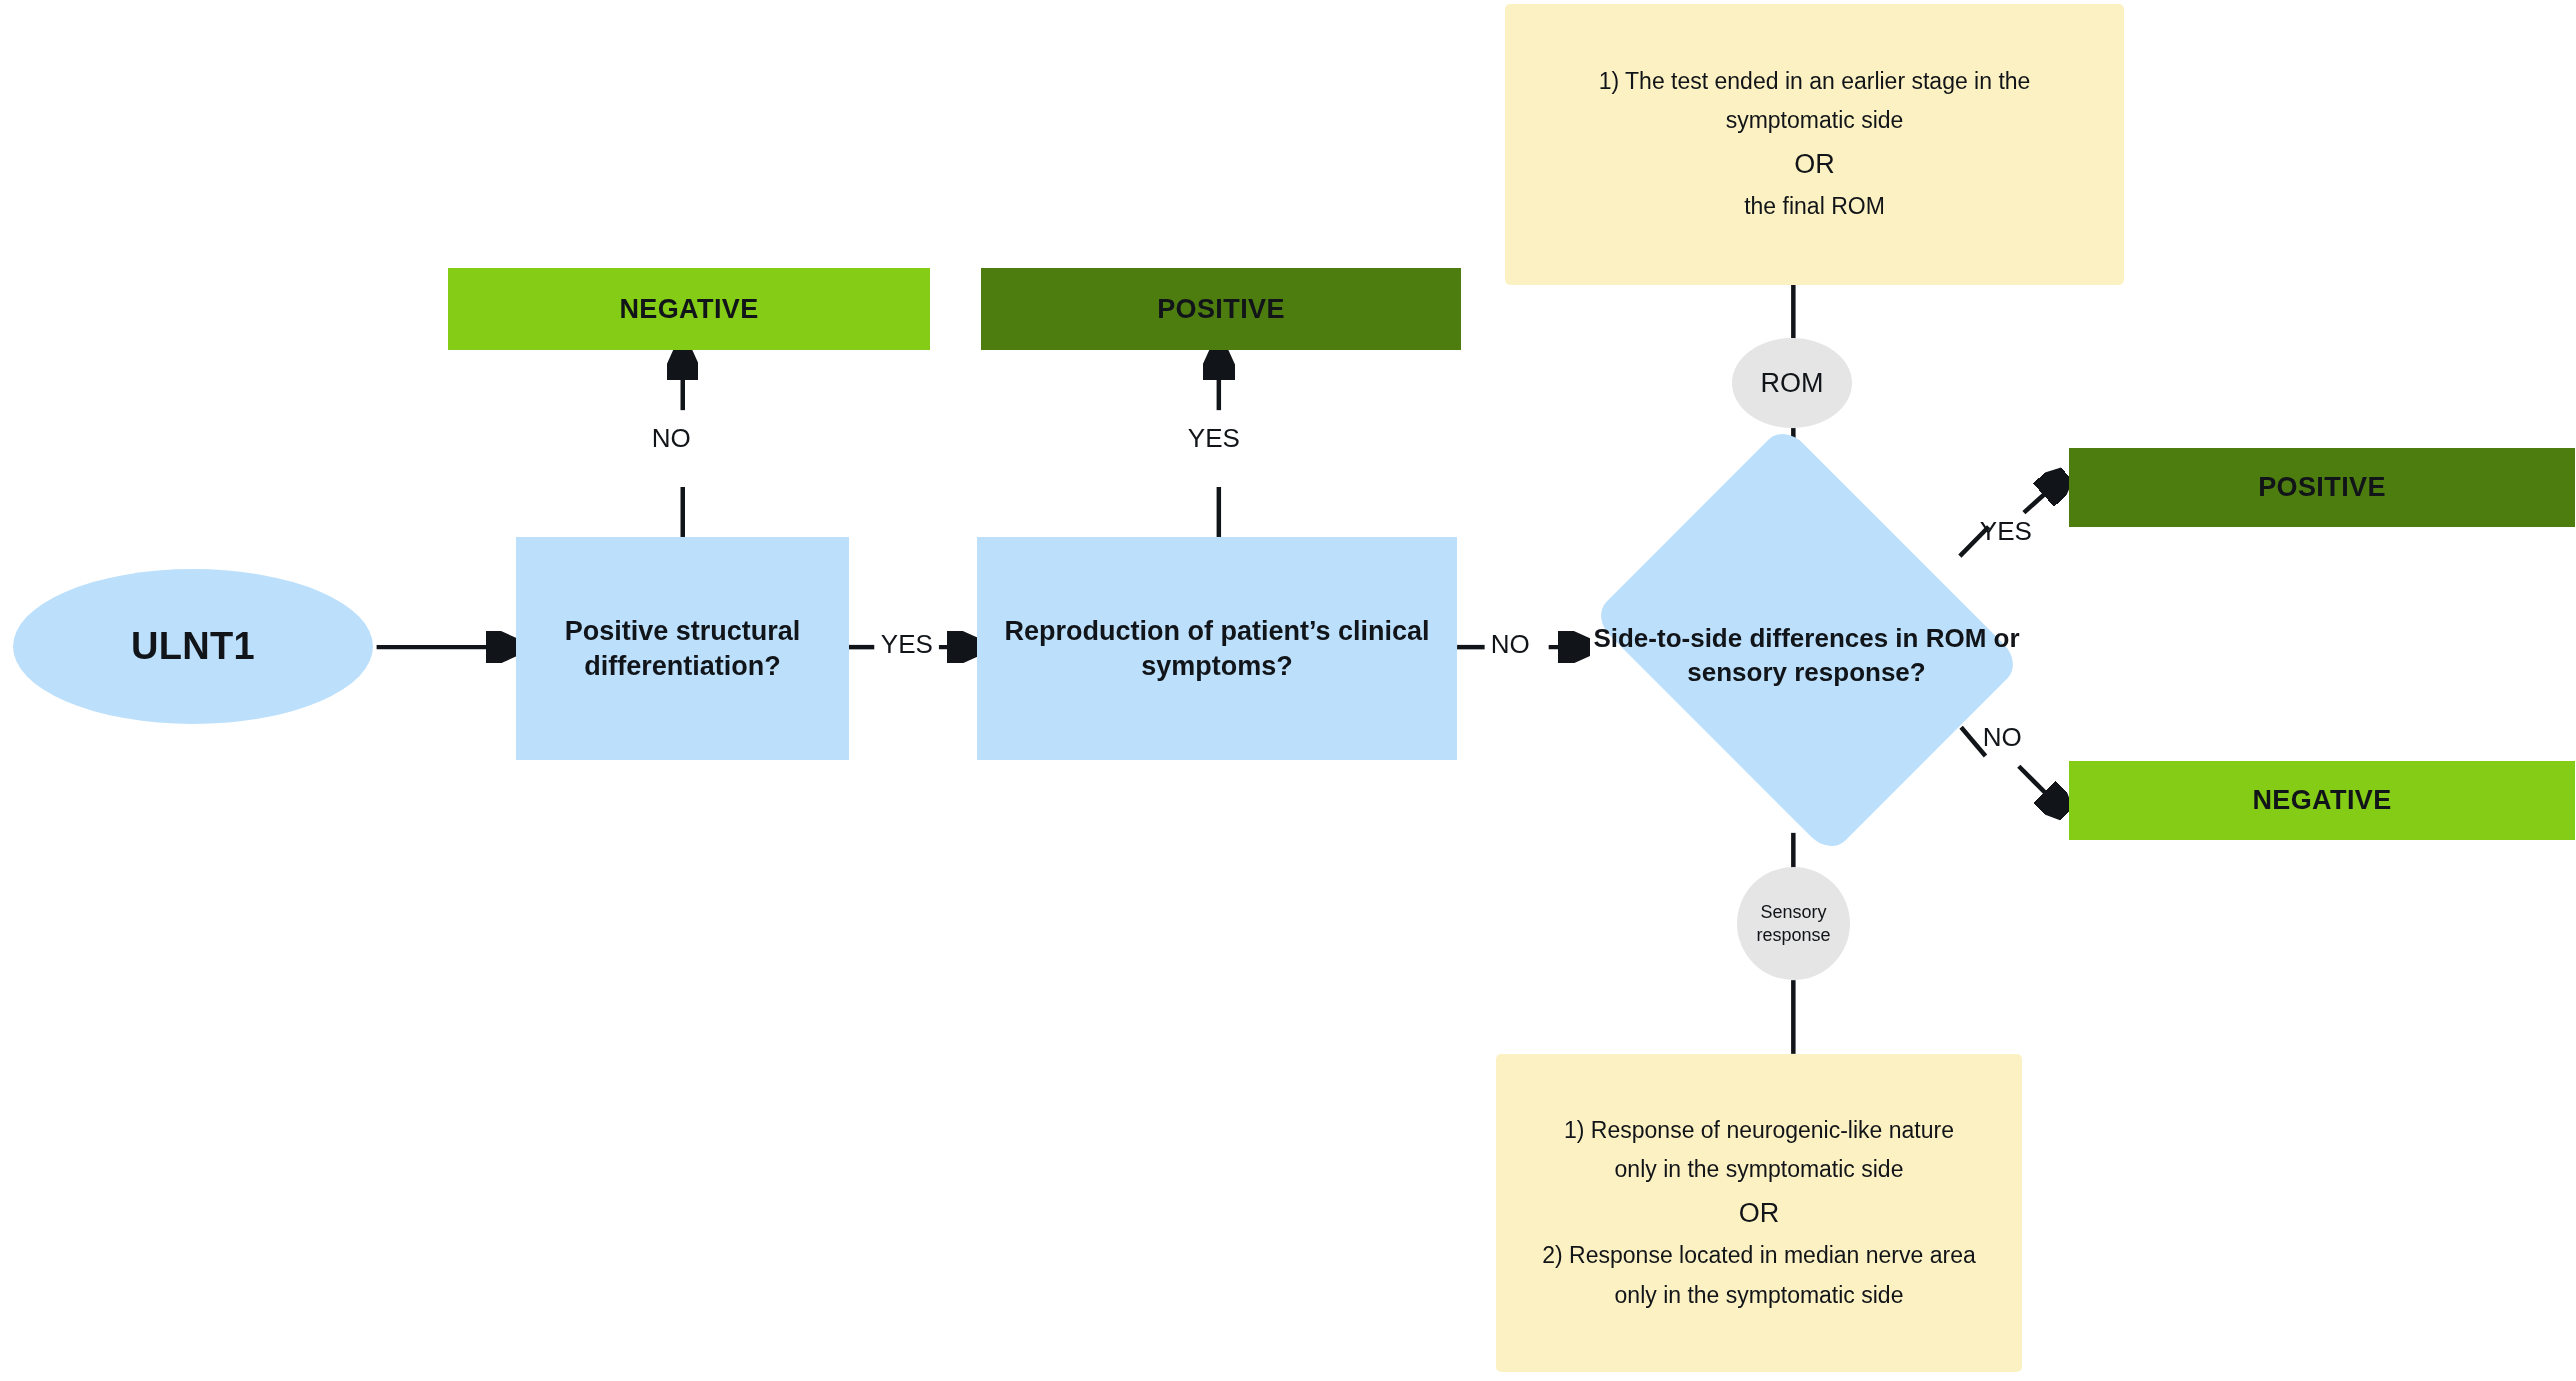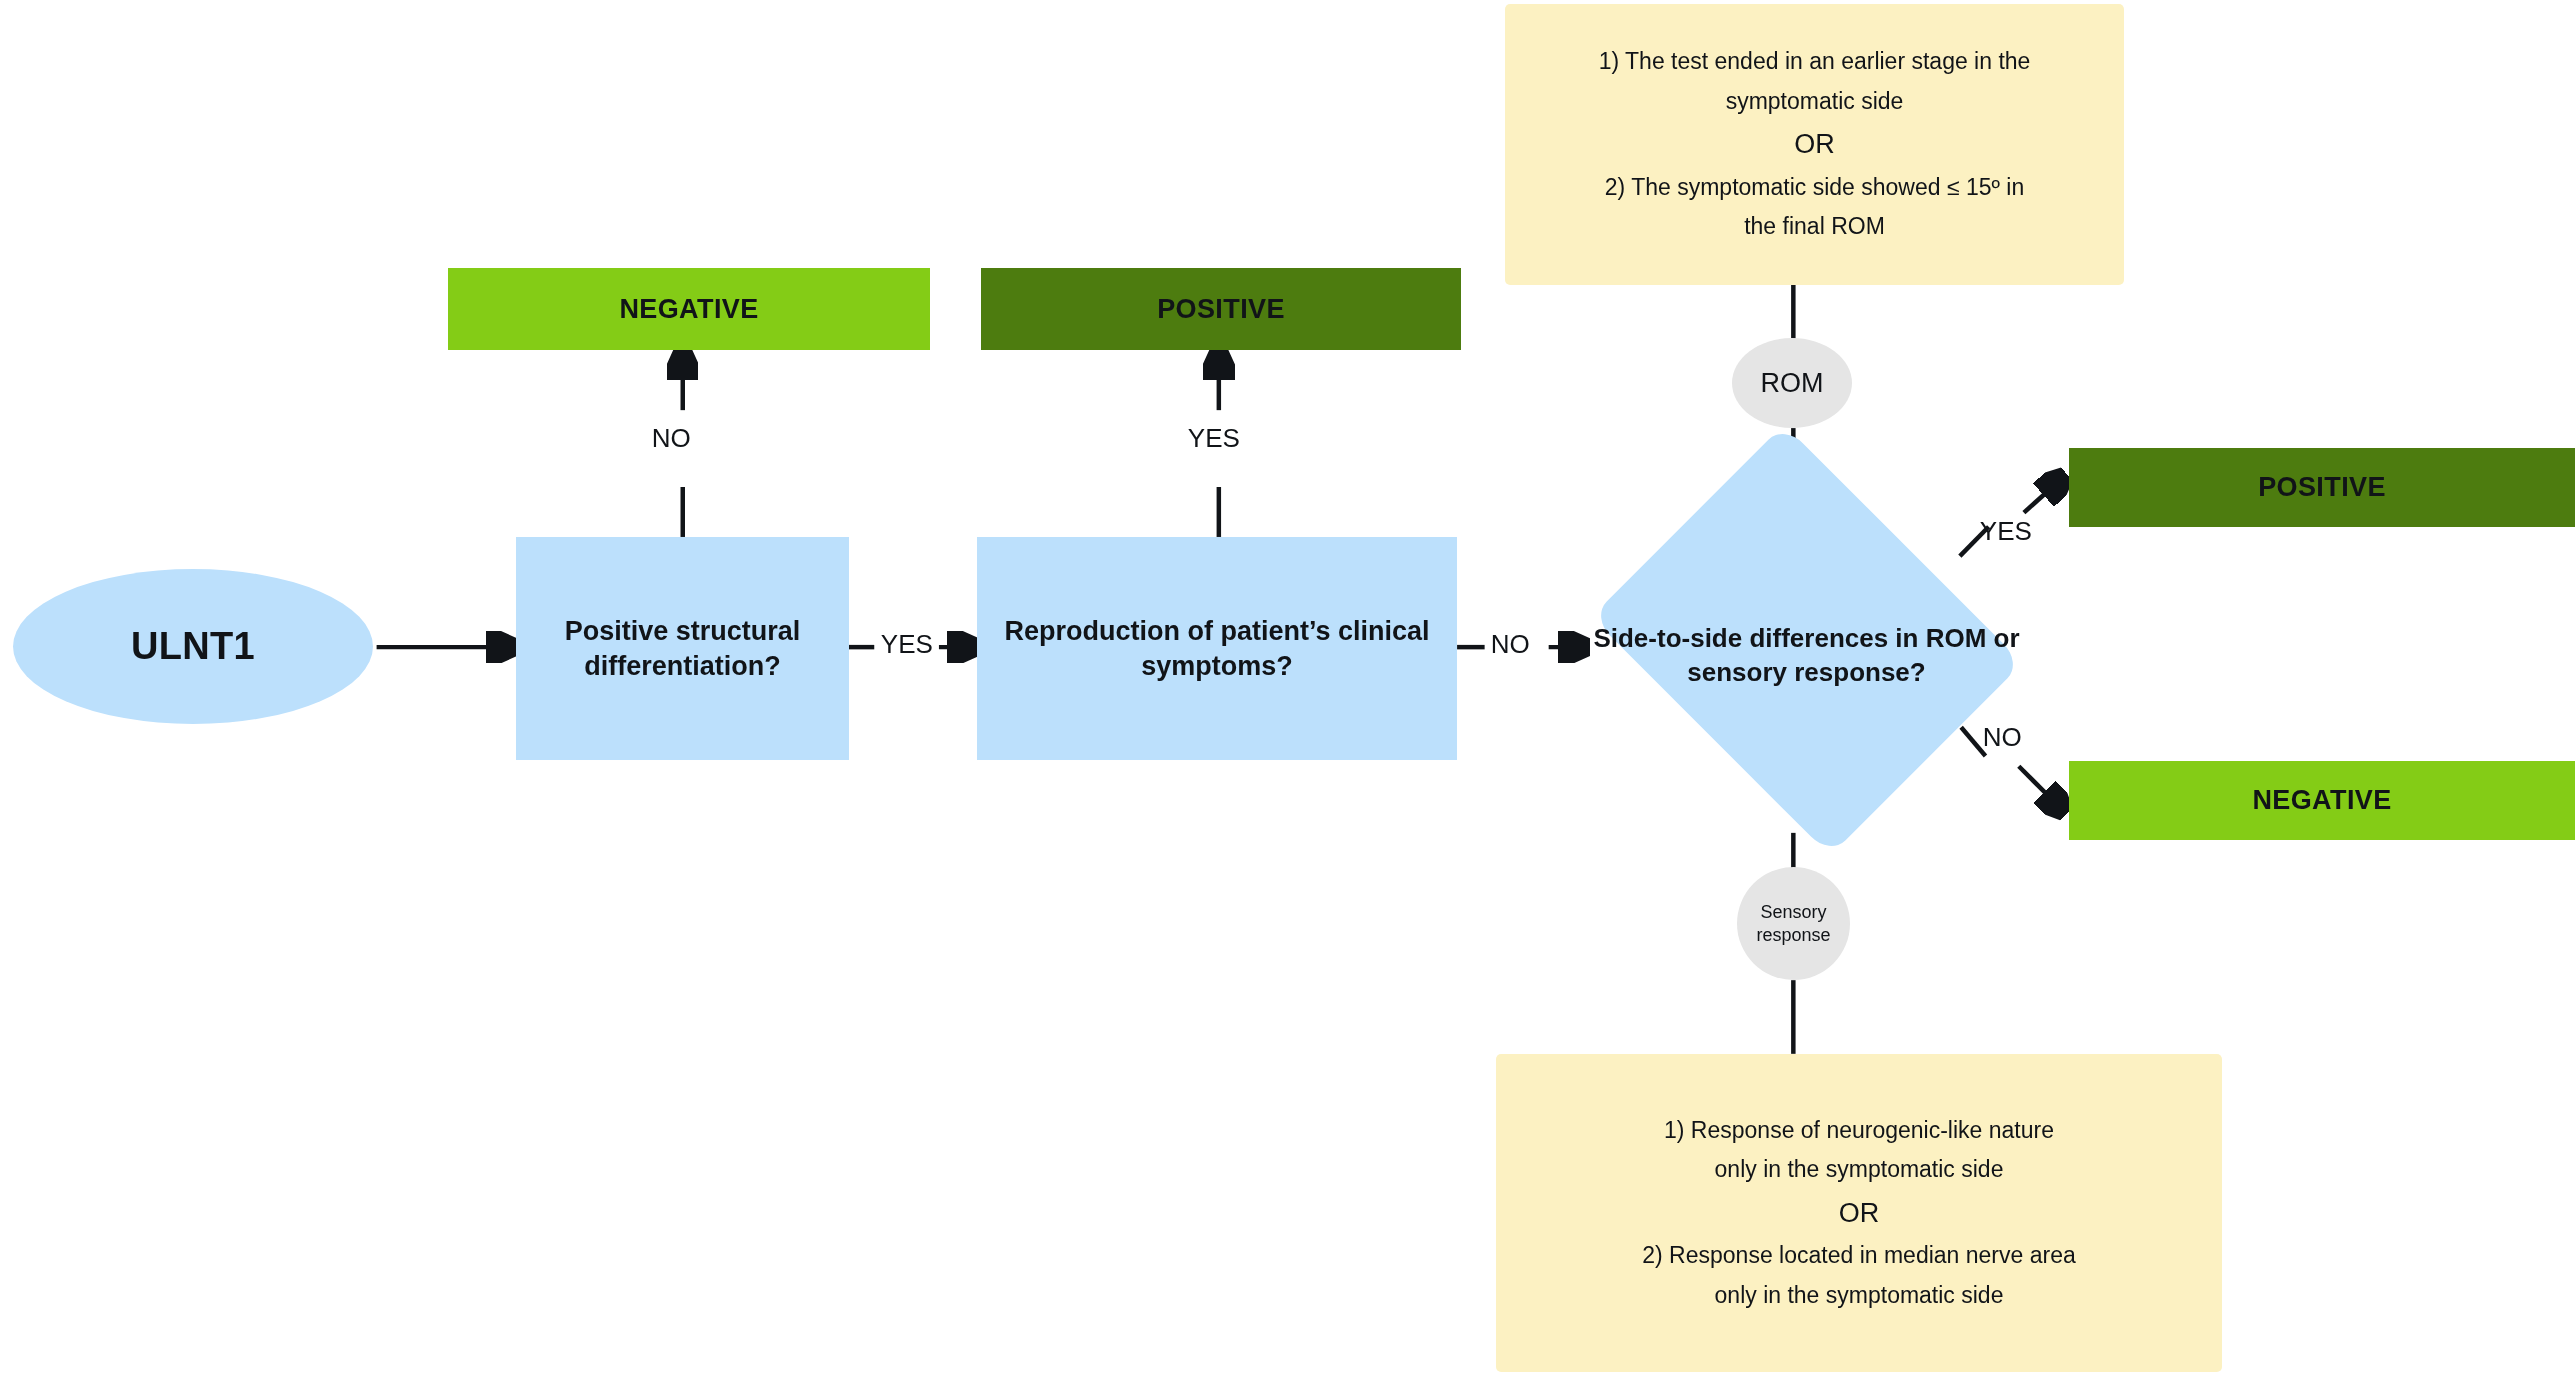--- a/index.html
+++ b/index.html
@@ -115,21 +115,21 @@
     background: #fcf1c2;
     border-radius: 5.1px;
     font-size: 23px;
     font-weight: 400;
     line-height: 1.72;
     color: #111418;
     flex-direction: column;
     padding: 14px 16.7px;
   }
   #note-rom     { left: 1505px; top: 3.8px;    width: 619px; height: 281px; }
-  #note-sensory { left: 1496px; top: 1054px; width: 726px; height: 318px; }
+  #note-sensory { left: 1496px; top: 1054px; width: 526px; height: 318px; }
   .note .line { display: block; width: 100%; }
   .note .or { font-size: 27px; }
 
   
   .circle-node {
     background: #e5e5e5;
     border-radius: 50%;
     font-weight: 400;
     color: #111418;
   }
@@ -235,21 +235,20 @@
   </div>
 
   <div class="node result pos" id="res-positive-1">
     <span>POSITIVE</span>
   </div>
 
   <div class="node note" id="note-rom">
     <span class="line">1) The test ended in an earlier stage in the</span>
     <span class="line">symptomatic side</span>
     <span class="line or">OR</span>
-    <span class="line">2) The symptomatic side showed ≤ 15º in</span>
     <span class="line">the final ROM</span>
   </div>
 
   <div class="node circle-node" id="circle-rom">
     <span>ROM</span>
   </div>
 
   <div id="diamond-wrap">
     <div id="diamond-shape"></div>
     <div id="diamond-label">Side-to-side differences in ROM or sensory response?</div>

